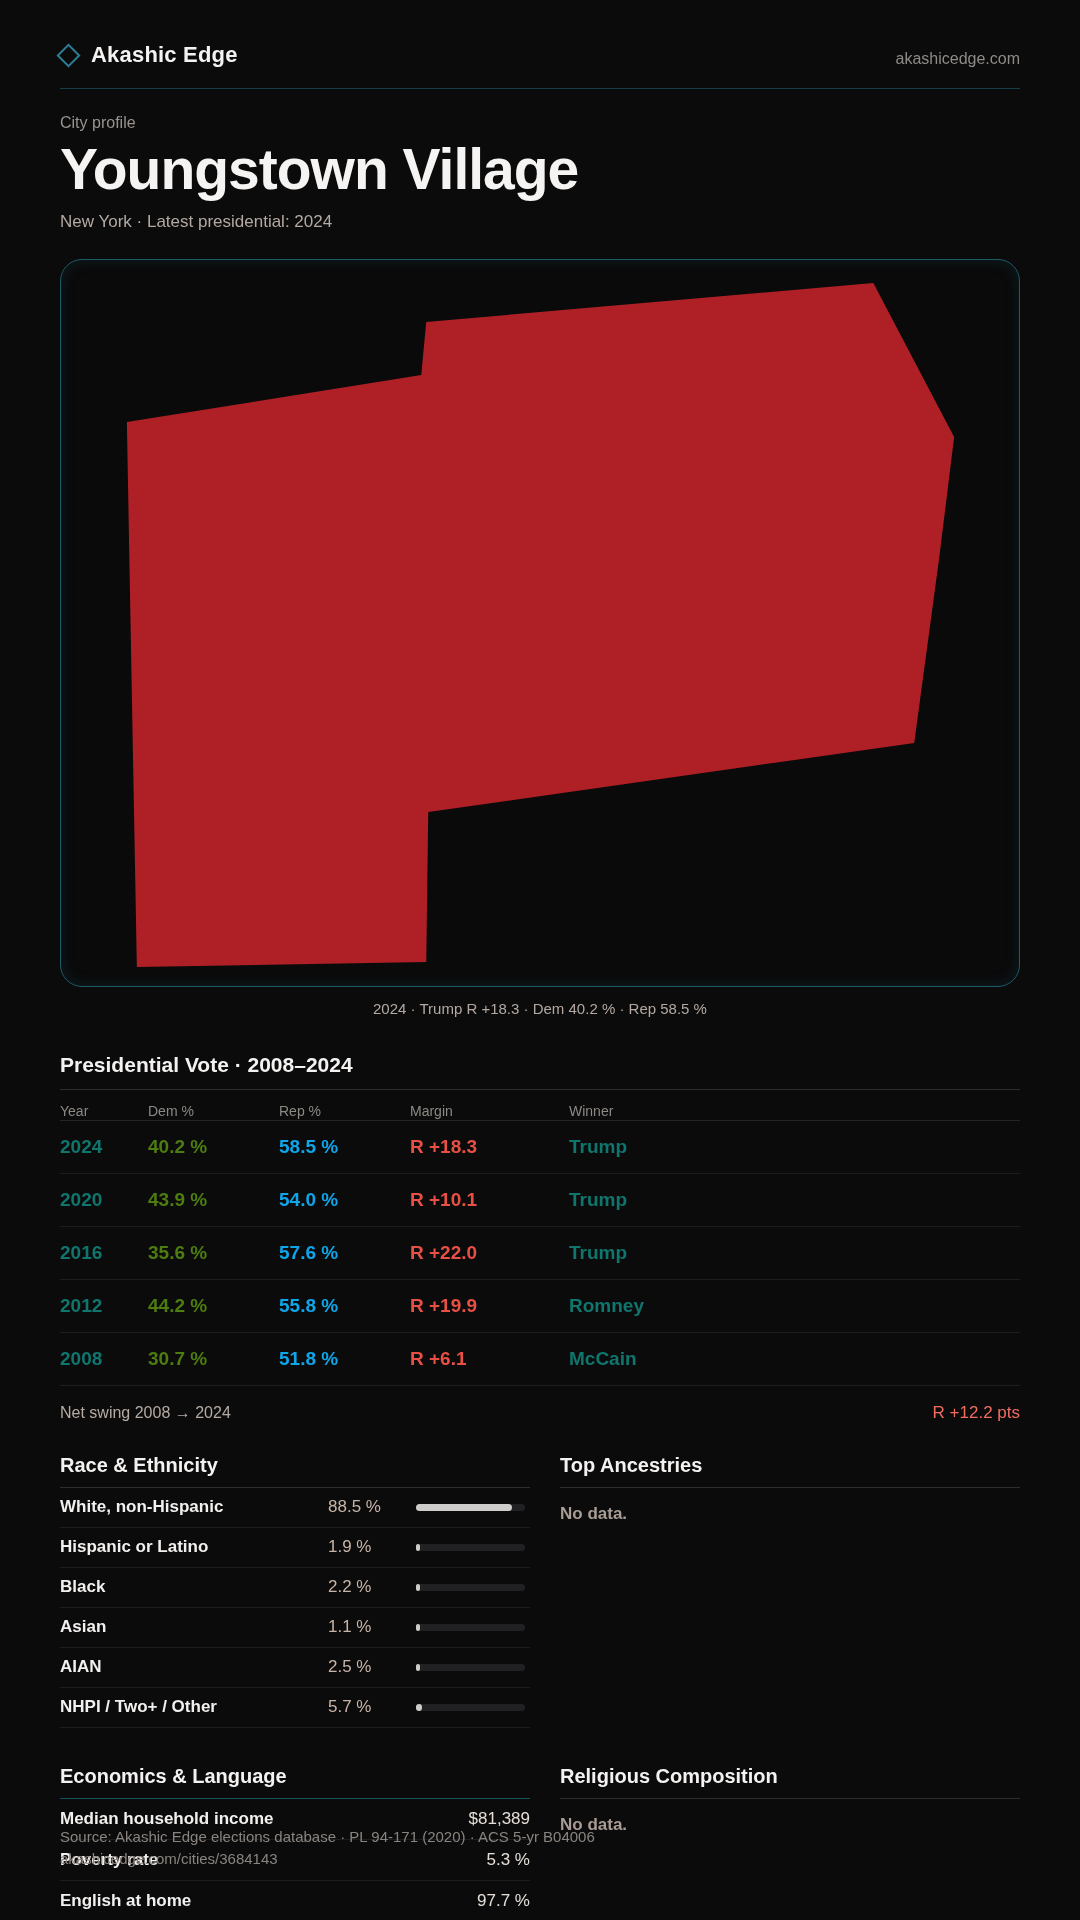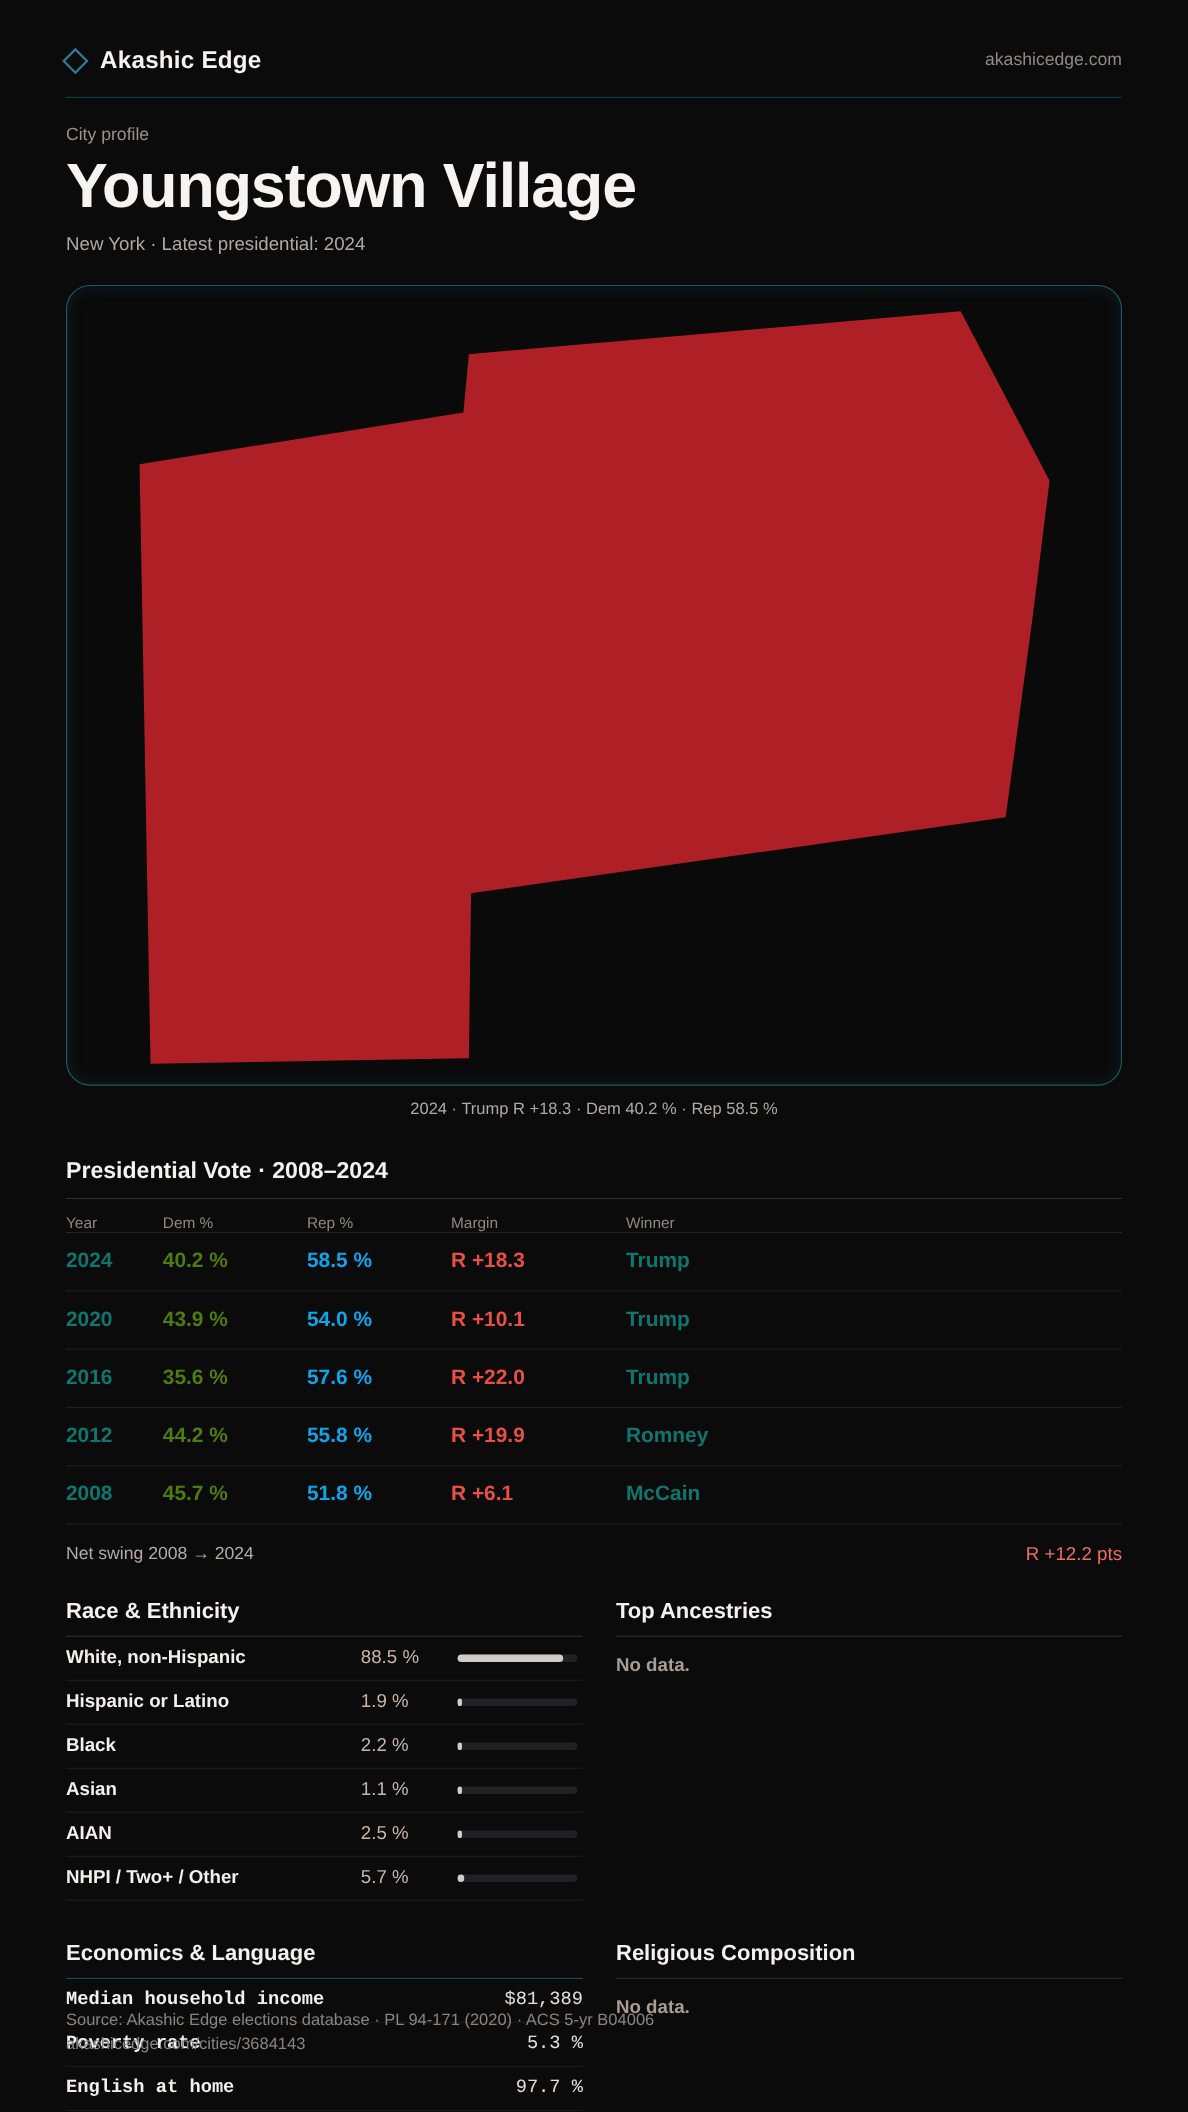--- a/index.html
+++ b/index.html
@@ -1,21 +1,21 @@
 <!DOCTYPE html>
 <html><head>
 <meta charset="utf-8">
 <style>
   html,body{margin:0;padding:0;background:#0b0b0c;}
   .page{position:relative;width:1080px;height:1920px;background:#0b0b0c;overflow:hidden;
         font-family:"Liberation Sans","DejaVu Sans",sans-serif;color:#f2f0ee;}
   .inner{padding:0 60px;}
 
   
-  .topbar{display:flex;justify-content:space-between;align-items:center;
+  .topbar{display:flex;justify-content:space-between;align-items:flex-end;
           padding-top:42px;padding-bottom:20px;border-bottom:1px solid #173f49;}
   .brand{display:flex;align-items:center;gap:14px;}
   .diamond{width:13px;height:13px;border:2px solid #2e7d96;transform:rotate(45deg);display:inline-block;}
   .brand-name{font-size:22px;font-weight:700;letter-spacing:.2px;color:#f5f3f1;}
   .domain{font-size:16px;color:#8e8a86;}
 
   .eyebrow{margin-top:25px;font-size:16px;color:#98938e;}
   h1.title{margin:6px 0 0 0;font-size:57px;line-height:1.12;font-weight:700;letter-spacing:-1px;color:#f6f4f2;}
   .subtitle{margin-top:10px;font-size:17px;color:#b3a9a2;}
 
@@ -47,21 +47,21 @@
   .rule2{border-bottom:1px solid #2e2e30;margin-top:10px;}
   .rule2.teal{border-bottom-color:#16525e;}
   .stat-row{display:flex;align-items:center;padding:9px 0;border-bottom:1px solid #1d1d1f;min-height:21px;}
   .stat-row:last-child{border-bottom:1px solid #1d1d1f;}
   .stat-label{width:268px;font-size:17px;font-weight:700;color:#f2f0ee;}
   .stat-val{width:88px;font-size:17px;color:#c8b5a8;}
   .bar-track{width:109px;height:7px;border-radius:4px;background:#212123;position:relative;}
   .bar-fill{position:absolute;left:0;top:0;height:7px;border-radius:4px;background:#cecdcb;}
   .nodata{margin-top:16px;font-size:17px;font-weight:600;color:#a89c94;}
 
-  .kv-row{display:flex;justify-content:space-between;align-items:center;padding:10px 0;border-bottom:1px solid #1d1d1f;font-family:Liberation Mono, monospace;}
+  .kv-row{display:flex;justify-content:space-between;align-items:center;padding:10px 0;border-bottom:1px solid #1d1d1f;}
   .kv-label{font-size:17px;font-weight:700;color:#f2f0ee;}
   .kv-val{font-size:17px;color:#e5ded7;}
 
   
   .footnote{position:absolute;left:60px;top:1826px;width:720px;font-size:15px;line-height:22px;color:#8a847f;}
 </style>
 </head>
 <body>
 
 <div class="page">
@@ -126,21 +126,21 @@
     </div>
     <div class="vt-row vt-data">
       <div class="c-year">2012</div>
       <div class="c-dem">44.2 %</div>
       <div class="c-rep">55.8 %</div>
       <div class="c-margin">R +19.9</div>
       <div class="c-winner">Romney</div>
     </div>
     <div class="vt-row vt-data">
       <div class="c-year">2008</div>
-      <div class="c-dem">45.7 %</div>
+      <div class="c-dem">30.7 %</div>
       <div class="c-rep">51.8 %</div>
       <div class="c-margin">R +6.1</div>
       <div class="c-winner">McCain</div>
     </div>
 
     <div class="netswing">
       <span class="lbl">Net swing 2008 → 2024</span>
       <span class="val">R +12.2 pts</span>
     </div>
 

